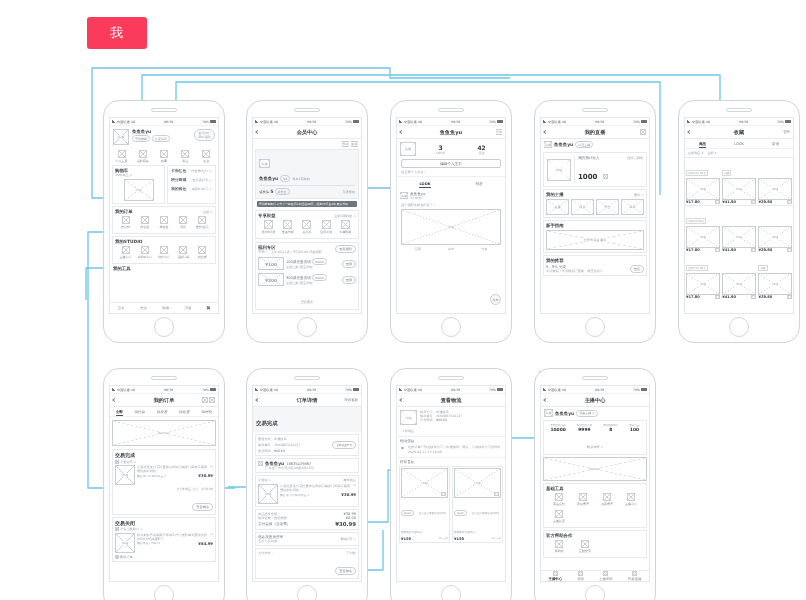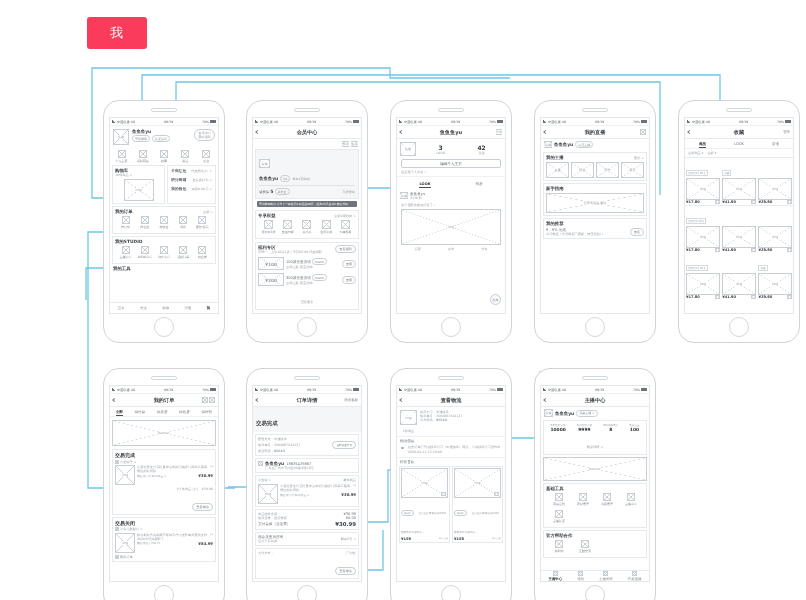--- a/index.html
+++ b/index.html
@@ -493,20 +493,35 @@
         </span>
     </div>
     <div class="scroll">
       <div class="row" style="padding:2px 3px;gap:2px;align-items:center;">
         <span class="xbox" style="width:8px;height:7px;">
             <span class="lbl">头像</span>
           </span>
         <span class="sec-title">鱼鱼鱼yu</span>
         <span class="pill">认证主播</span>
       </div>
+      <div class="card" style="margin:2px;padding:3px;">
+        <div class="row" style="gap:3px;align-items:center;">
+          <div class="xbox" style="width:24px;height:22px;">
+              <span class="lbl">img</span>
+            </div>
+          <div style="flex:1;border-left:0.6px solid #e6eaed;padding-left:3px;">
+            <div class="row" style="justify-content:space-between;align-items:center;">
+              <span class="tiny2">我的预计收入</span>
+              <span class="tiny"><span>提现</span> | <span>明细</span></span>
+            </div>
+            <div style="margin-top:4px;"><b style="font-size:7px;color:#2b3036;">1000</b>
+              <span class="xbox" style="width:5px;height:5px;"></span></div>
+          </div>
+        </div>
+      </div>
       <div class="card" style="margin:2px;padding:2px;">
         <div class="row" style="justify-content:space-between;align-items:center;">
           <span class="sec-title">我的主播</span>
           <span class="tiny">更多 &gt;</span>
         </div>
         <div class="row" style="gap:2px;margin-top:2px;">
           <div class="xbox" style="flex:1;height:16px;">
               <span class="lbl">直播</span>
             </div>
           <div class="xbox" style="flex:1;height:16px;">

